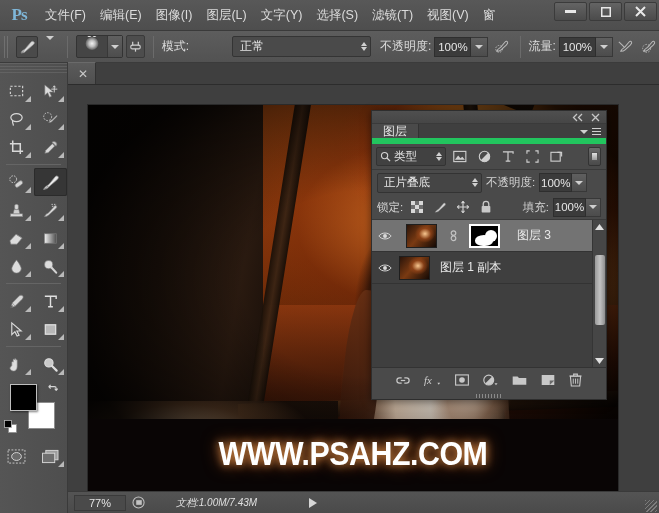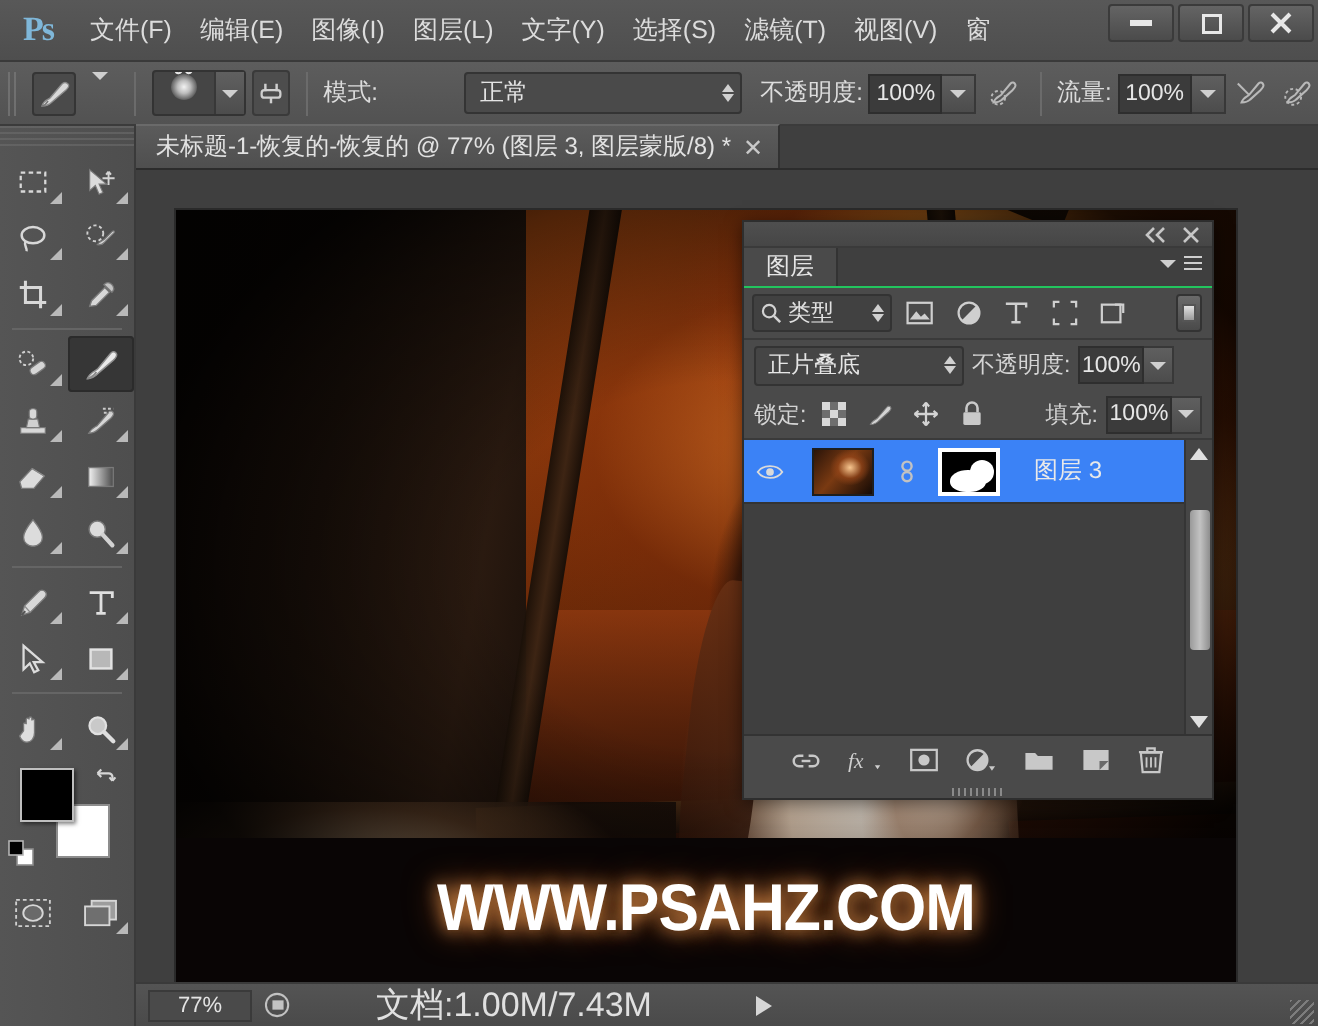--- a/index.html
+++ b/index.html
@@ -259,21 +259,21 @@
     display:flex; flex-direction:column;
   }
   .panel-grip {
     height:13px; background:linear-gradient(#4f4f4f,#464646);
     display:flex; align-items:center; justify-content:flex-end; gap:7px; padding-right:6px;
     border-bottom:1px solid #3a3a3a;
   }
   .pg-ic { color:#c6c6c6; font-size:10px; }
   .panel-tabs {
     height:20px; background:#3f3f3f; display:flex; align-items:stretch;
-    border-bottom:1px solid #22c55e; position:relative;text-align:right;
+    border-bottom:6px solid #22c55e; position:relative;text-align:right;
   }
   .ptab {
     padding:0 11px; display:flex; align-items:center; font-size:12px; color:#e5e5e5;
     background:#4a4a4a; border-right:1px solid #333;
   }
   .panel-menu { position:absolute; right:5px; top:4px; display:flex; align-items:center; gap:2px; }
   .hamburger { display:flex; flex-direction:column; gap:2px; }
   .hamburger i { display:block; width:9px; height:1px; background:#cfcfcf; }
 
   .filterrow {
@@ -302,21 +302,21 @@
     color:#e6e6e6; font-size:11.5px;
   }
   .lockrow { border-bottom:1px solid #3a3a3a; }
   .lk-ic { width:19px;height:19px; display:flex;align-items:center;justify-content:center;color:#cdcdcd;}
 
   .layerlist { flex:1; background:#3f3f3f; position:relative; overflow:hidden; }
   .layerrow {
     height:32px; display:flex; align-items:center; gap:3px;
     border-bottom:1px solid #333; padding-left:2px; position:relative;
   }
-  .layerrow.selected { background:#3b82f6;gap:10px; }
+  .layerrow.selected { background:#737373;gap:10px; }
   .eye { width:22px; display:flex; align-items:center; justify-content:center; color:#d7d7d7; }
   .thumb {
     width:31px; height:24px; border:1px solid #1e1e1e; flex:none;
     background:
       radial-gradient(ellipse 10px 9px at 62% 40%, rgba(255,206,150,.95) 0%, rgba(150,70,25,.7) 60%, rgba(0,0,0,0) 100%),
       linear-gradient(130deg,#2a1409 0%,#7a3a12 45%,#140a05 100%);
   }
   .linkico { width:12px; display:flex;align-items:center;justify-content:center;color:#bdbdbd;font-size:10px;}
   .mask {
     width:31px; height:24px; border:1px solid #1e1e1e; background:#000; flex:none; position:relative; overflow:hidden;
@@ -357,21 +357,21 @@
     position:absolute; left:68px; bottom:0; width:591px; height:22px;
     background:linear-gradient(#545454,#4a4a4a); border-top:1px solid #3a3a3a;
     display:flex; align-items:center; gap:0;
   }
   .sb-zoom {
     width:52px; height:16px; margin-left:6px; background:#4a4a4a;
     border:1px solid #3a3a3a; display:flex;align-items:center;justify-content:center;
     font-size:11px; color:#e4e4e4;
   }
   .sb-proxy { width:26px; display:flex;align-items:center;justify-content:center;color:#c6c6c6; }
-  .sb-text { font-size:17px; color:#e0e0e0; margin-left:36px; white-space:nowrap; }
+  .sb-text { font-size:10px; color:#e0e0e0; margin-left:24px; white-space:nowrap;font-style:italic; }
   .sb-play {
     margin-left:52px; width:0;height:0;
     border-top:5px solid transparent;border-bottom:5px solid transparent;border-left:8px solid #d6d6d6;
   }
   .sb-grip-r {
     position:absolute; right:2px; bottom:1px; width:12px; height:12px;
     background:repeating-linear-gradient(135deg,#7d7d7d 0 1px,transparent 1px 3px);
   }
   svg { display:block; }
 </style>
@@ -484,21 +484,20 @@
     <div class="ob-icon">
       <svg width="17" height="17" viewBox="0 0 18 18">
         <path d="M4 14 C5 11 7 11 8 10 L13 4 C14 3 15 3.5 15.5 4.5 C16 5.5 15 6.5 14 7.5 L8.5 12.5 C7.5 13.5 6 14 4 14 Z" fill="none" stroke="#b9b9b9" stroke-width="1.1"></path>
         <circle cx="7" cy="11" r="4.2" fill="none" stroke="#b9b9b9" stroke-width="1" stroke-dasharray="1.6 1.4"></circle>
       </svg>
     </div>
   </div>
 
   <div class="tabrow">
     <div class="doctab">
-      <span>未标题-1-恢复的-恢复的 @ 77% (图层 3, 图层蒙版/8) *</span>
       <span class="tabclose">✕</span>
     </div>
   </div>
 
   <div class="toolbar">
     <div class="tb-grip"></div>
 
     <div class="tb-grid">
       <div class="tool">
         <svg width="17" height="17" viewBox="0 0 18 18">
@@ -841,20 +840,30 @@
         </span>
         <span class="mask selected-mask">
           <i class="blob" style="left:4px;top:9px;width:18px;height:11px;border-radius:50% 50% 45% 45%;background:#fff;"></i>
           <i class="blob" style="left:14px;top:4px;width:12px;height:12px;background:#fff;"></i>
         </span>
         <span class="layername">图层 3</span>
       </div>
 
 
 
+      <div class="layerrow">
+        <span class="eye">
+          <svg width="14" height="10" viewBox="0 0 16 11">
+            <path d="M1 5.5 C4 1 12 1 15 5.5 C12 10 4 10 1 5.5 Z" fill="none" stroke="#dadada" stroke-width="1.1"></path>
+            <circle cx="8" cy="5.5" r="2.2" fill="#dadada"></circle>
+          </svg>
+        </span>
+        <span class="thumb"></span>
+        <span class="layername">图层 1 副本</span>
+      </div>
 
 
       <div class="scrollbar">
         <div class="sb-arrow">
           <svg width="9" height="6" viewBox="0 0 9 6">
               <path d="M4.5 0 L9 6 L0 6 Z" fill="#e0e0e0"></path>
             </svg>
         </div>
         <div class="sb-track">
           <div class="sb-thumb"></div>

